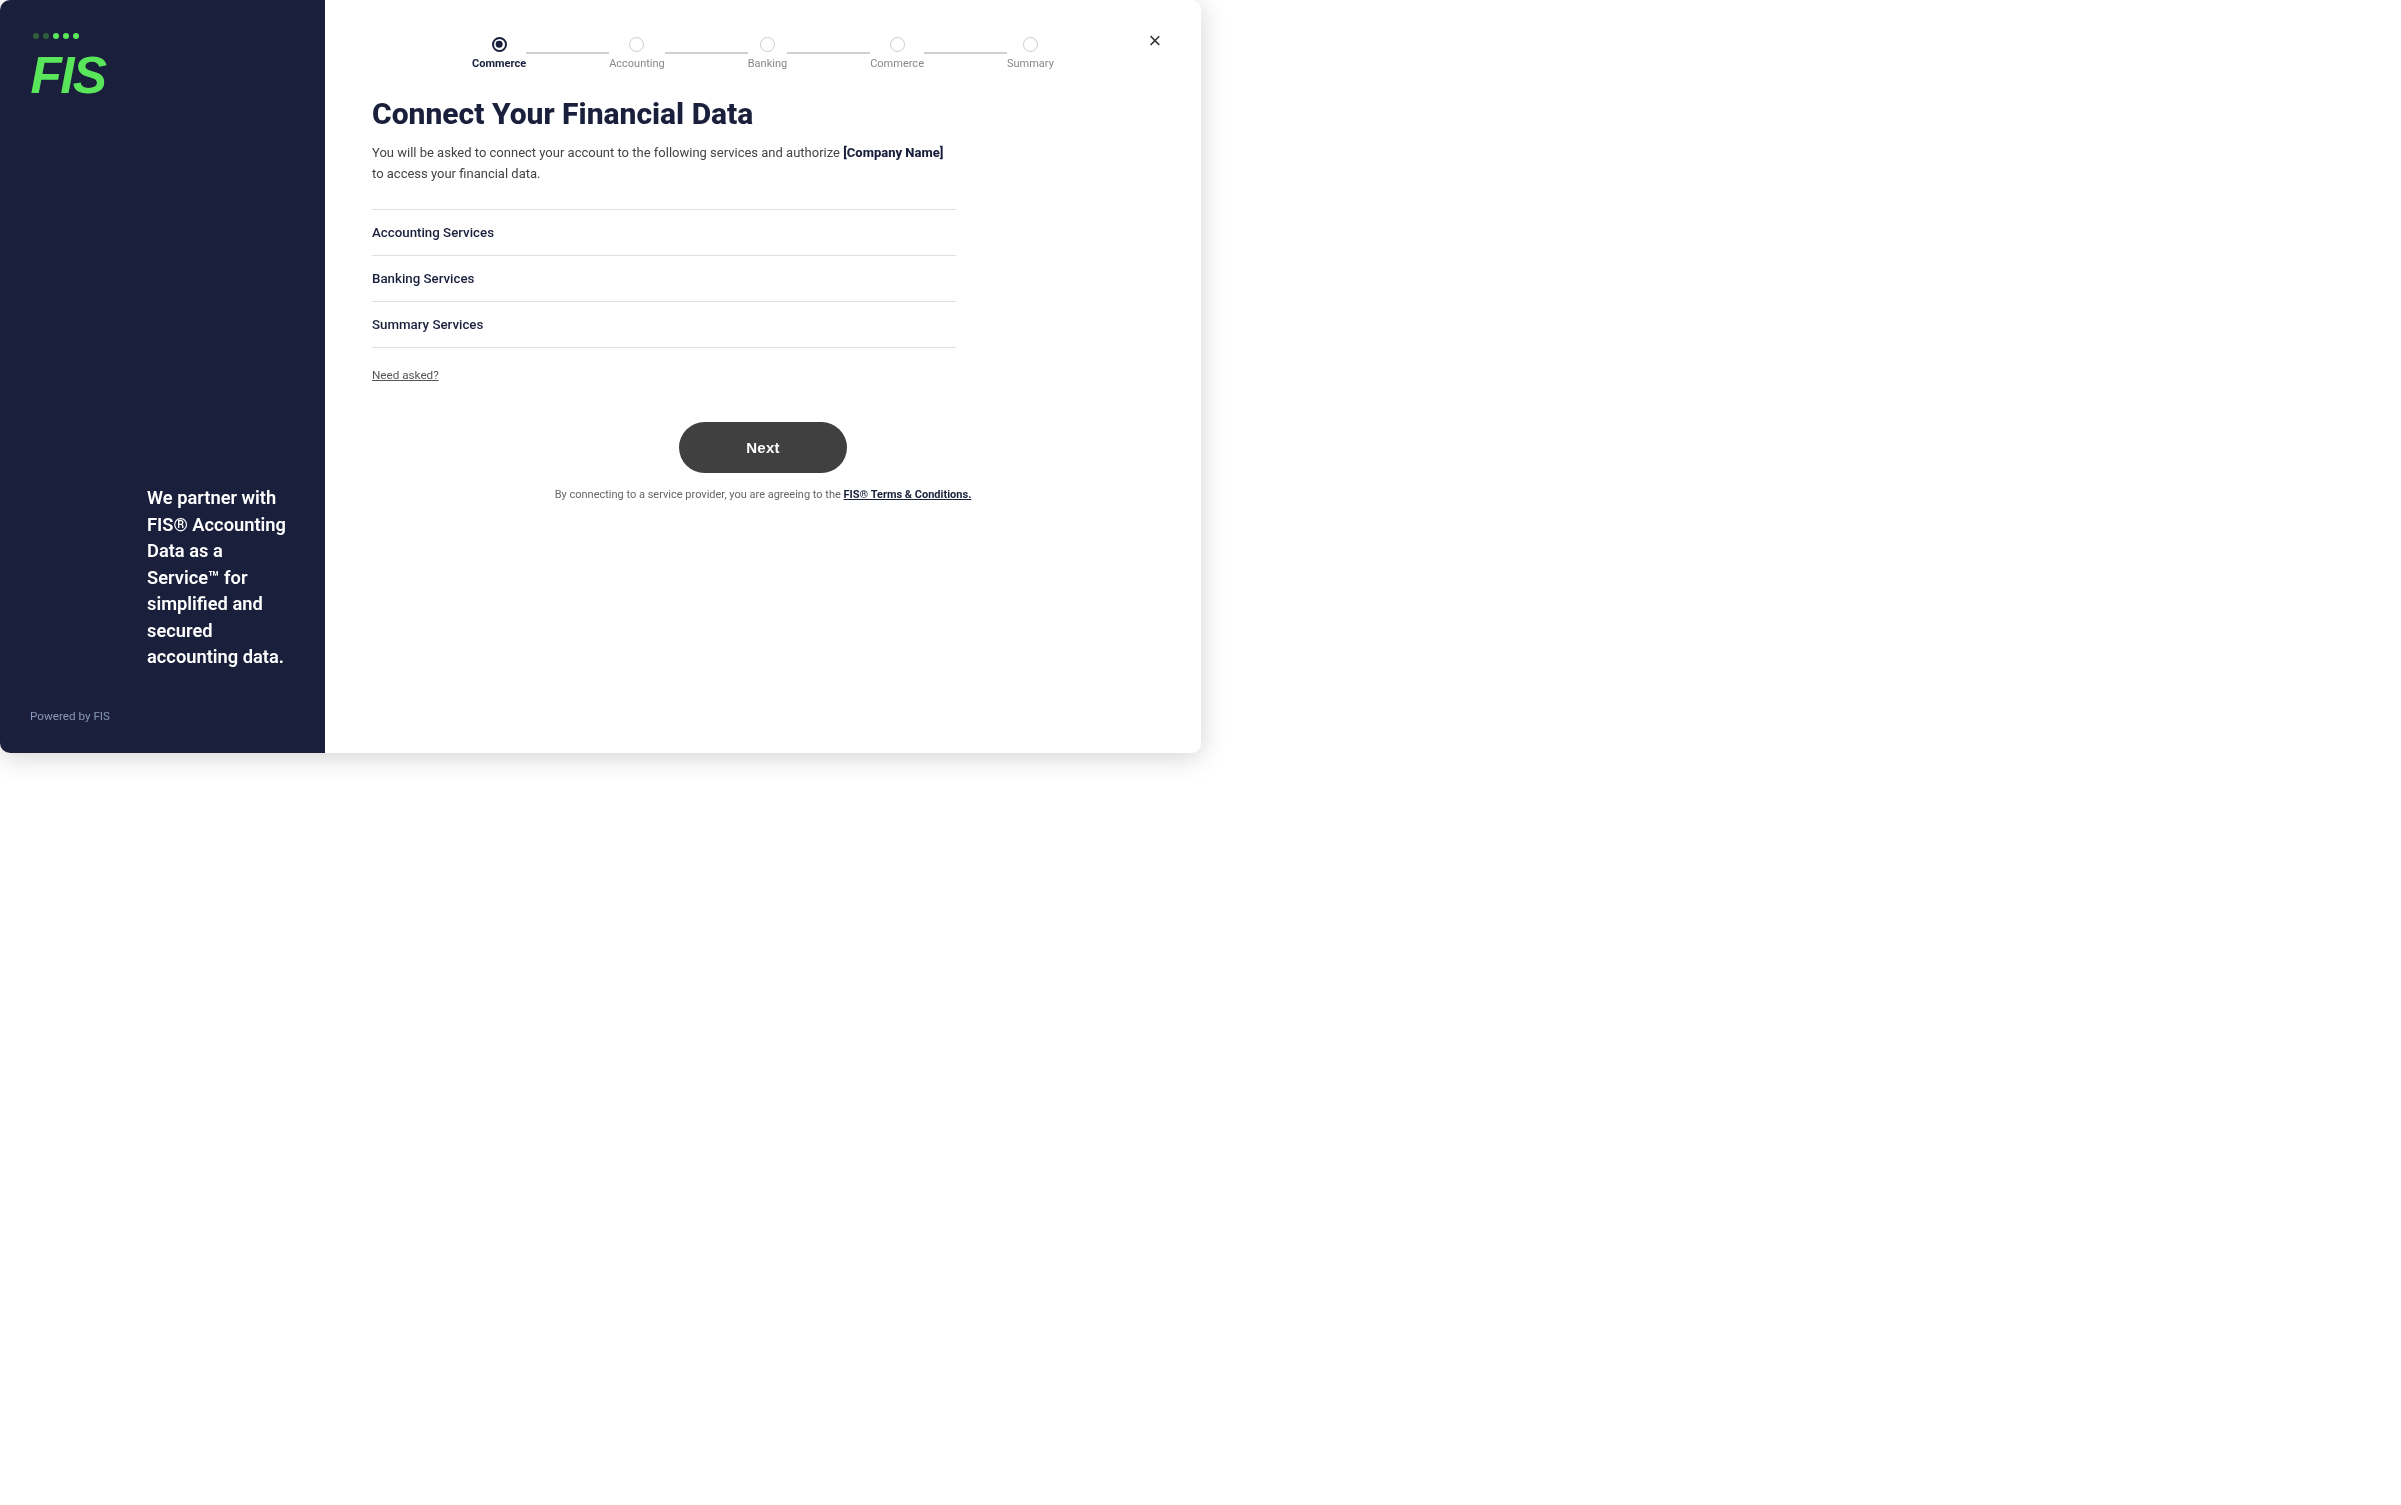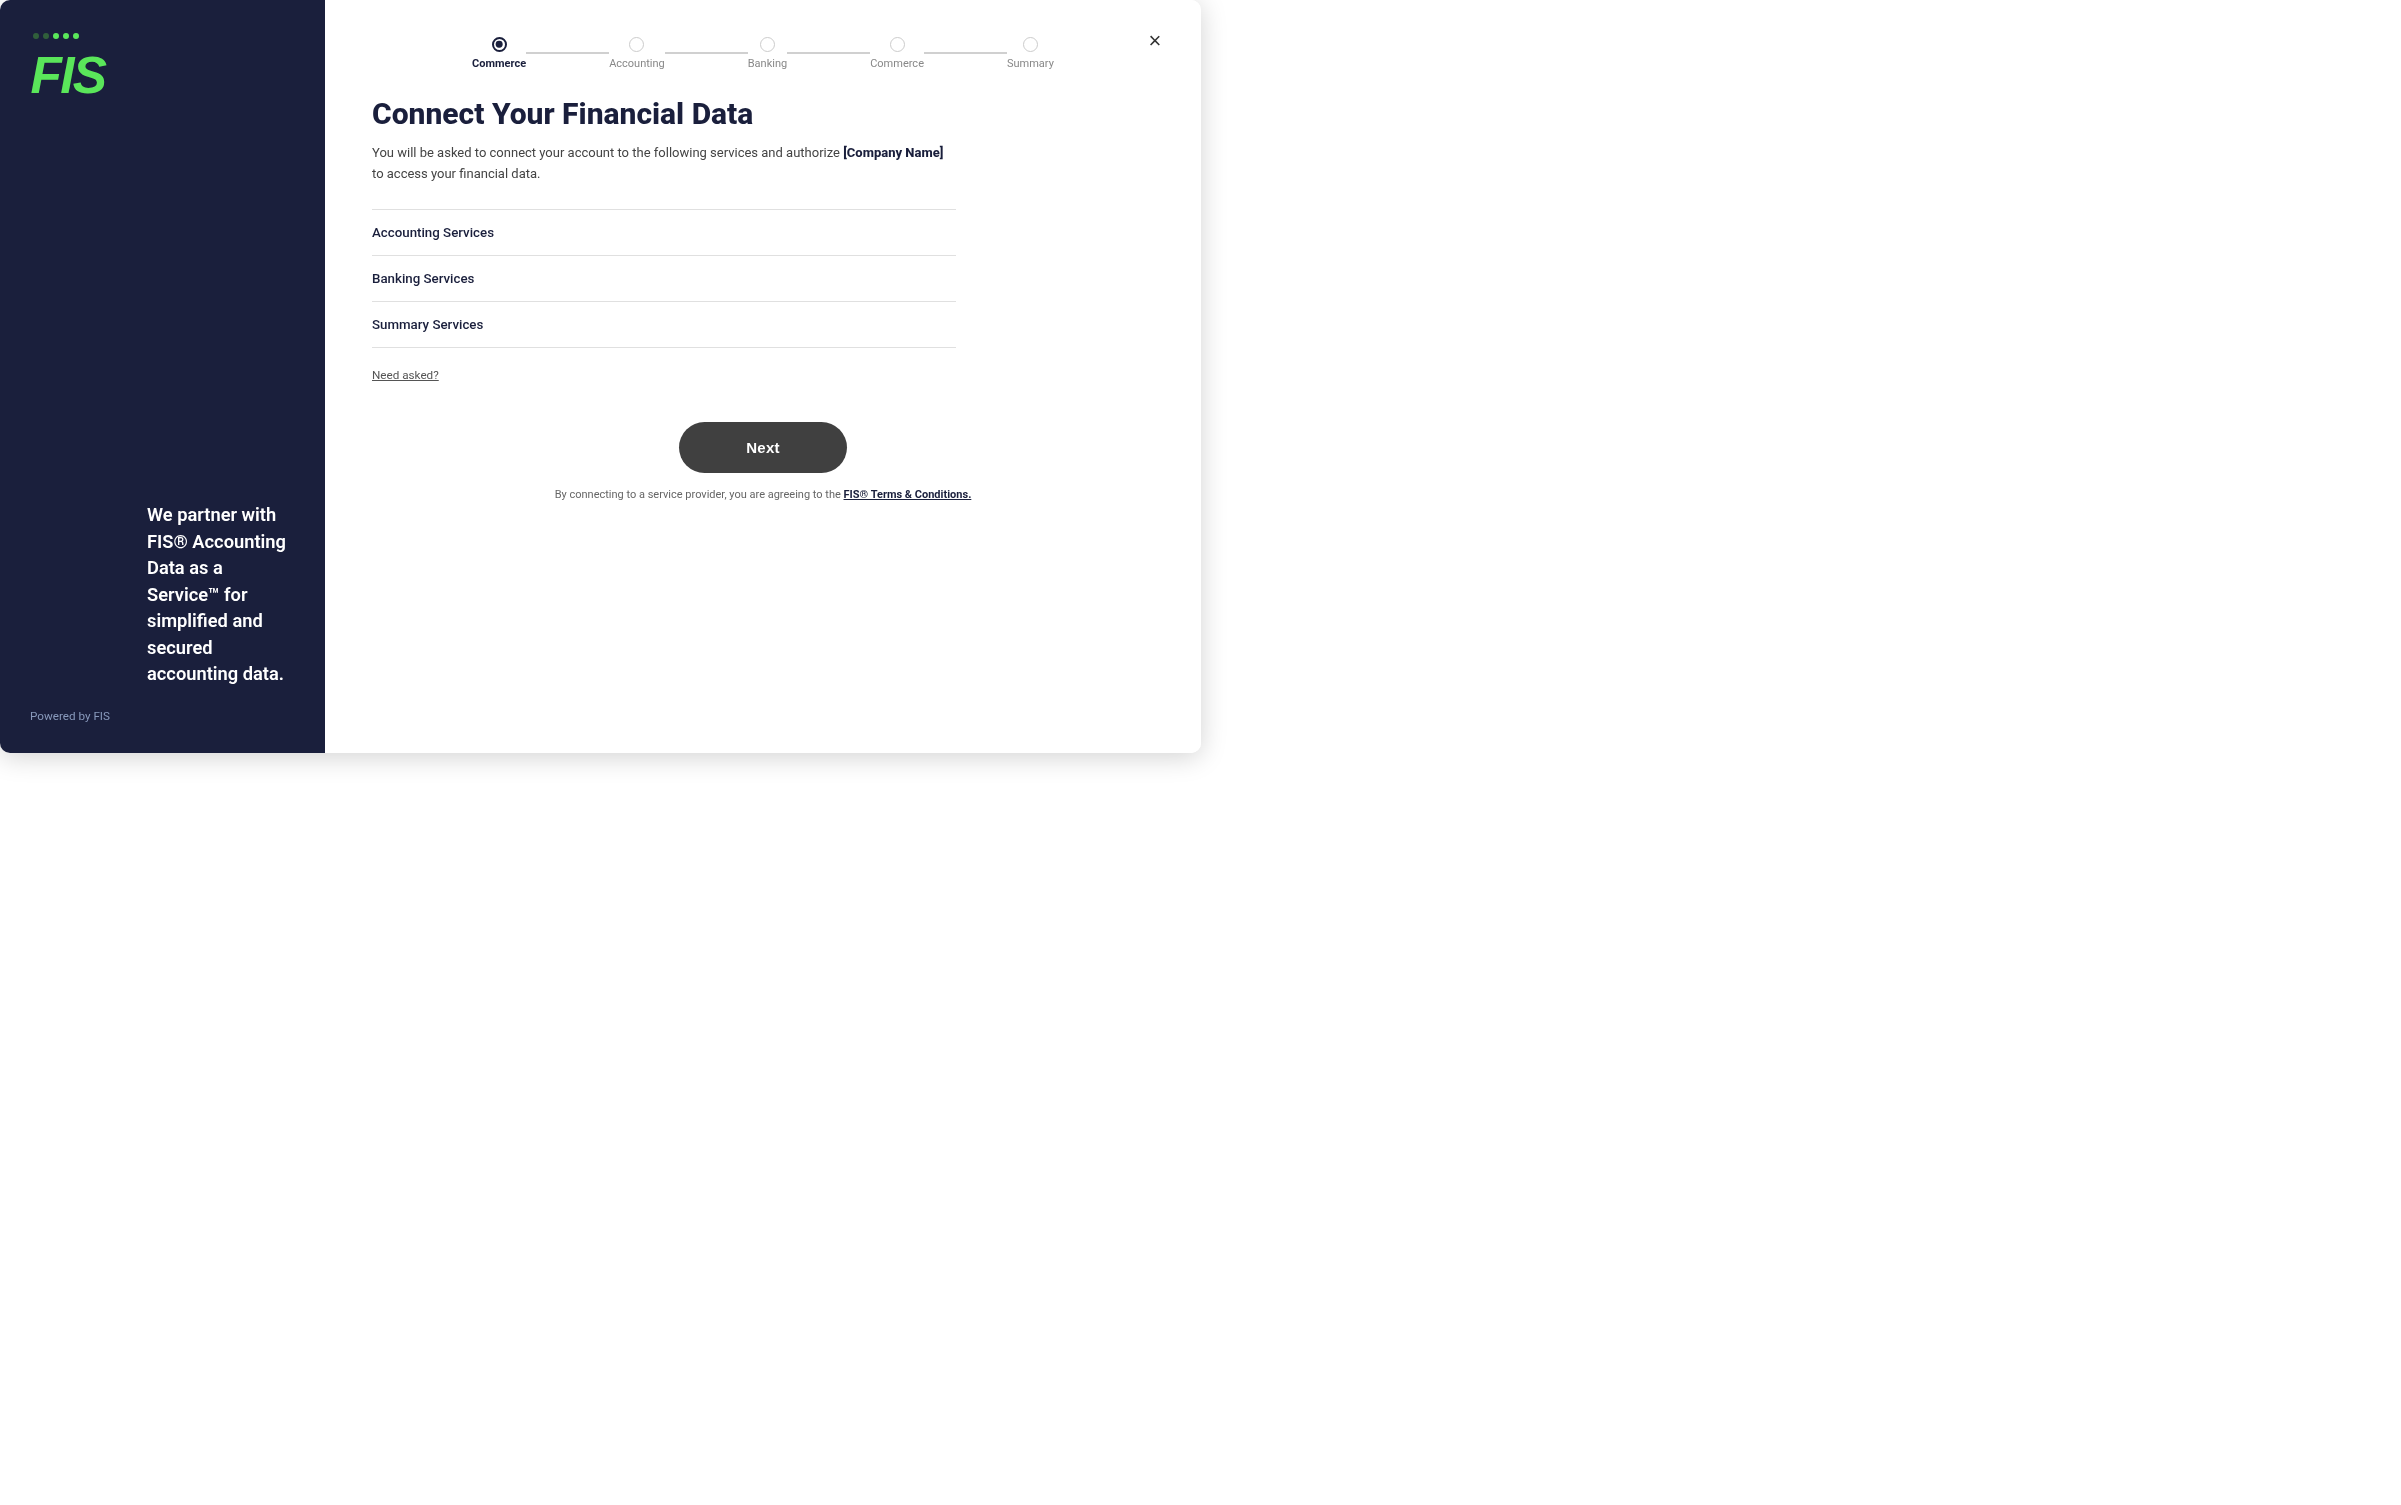--- a/index.html
+++ b/index.html
@@ -42,21 +42,21 @@
       width: 5.8px;
       height: 5.8px;
       border-radius: 50%;
       background: #5ae65a;
     }
 
     .logo-dot.dim { background: #3a7a3a; opacity: 0.7; }
 
     .left-panel-tagline {
       margin-top: auto;
-      margin-bottom: 35px;
+      margin-bottom: 52px;
       color: #fff;
       font-size: 18.3px;
       font-weight: 600;
       line-height: 1.45;
     }
 
     .powered-by {
       color: #8899bb;
       font-size: 11.7px;
       position: absolute;

